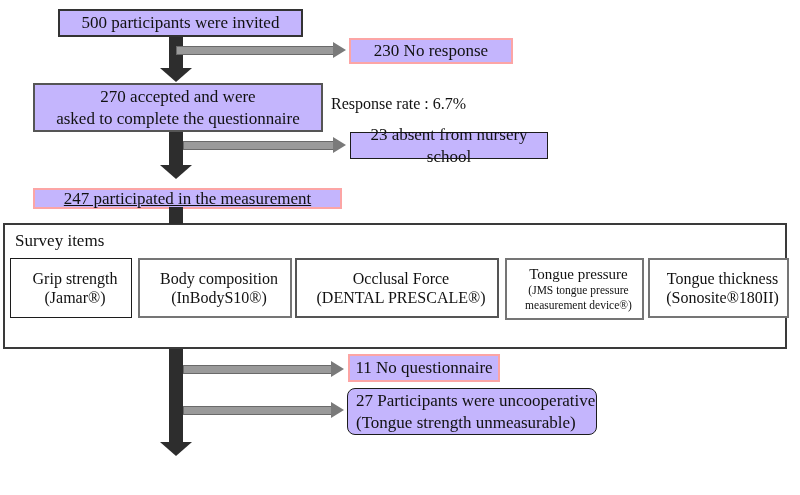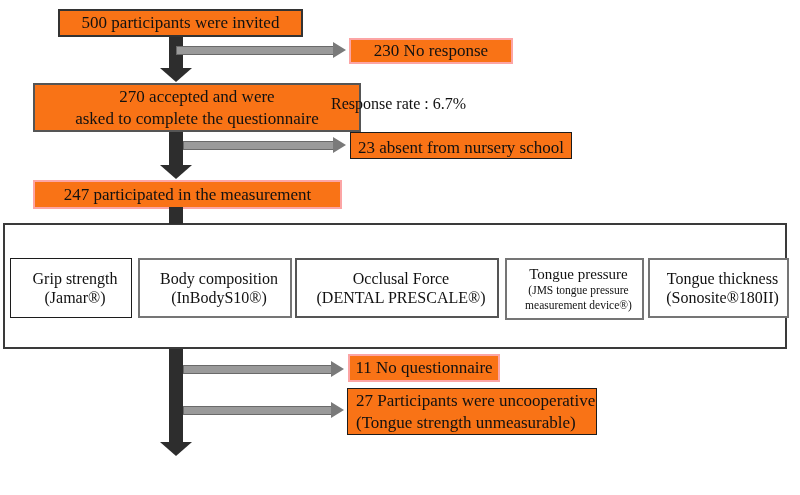--- a/index.html
+++ b/index.html
@@ -11,39 +11,39 @@
     color:#111;
     overflow:hidden;
   }
   .box{
     position:absolute;
     display:flex;
     flex-direction:column;
     align-items:center;
     justify-content:center;
     text-align:center;
-    background:#f97316;
+    background:#c4b5fd;
     box-sizing:border-box;
     font-size:17px;
     line-height:1.25;
   }
   .b-dark   {border:2px solid #333333;}
   .b-gray   {border:2px solid #fca5a5;}
   .b-mid    {border:2px solid #555555;}
   .b-black  {border:1px solid #1c1c1c;}
 
   
   .box-invited      {left:58px;  top:9px;   width:245px; height:28px;}
   .box-no-response  {left:349px; top:38px;  width:164px; height:26px;}
-  .box-accepted     {left:33px;  top:83px;  width:328px; height:49px;}
-  .box-absent       {left:350px; top:132px; width:222px; height:27px;justify-content:flex-end;}
-  .box-measurement  {left:33px;  top:180px; width:309px; height:29px;}
+  .box-accepted     {left:33px;  top:83px;  width:290px; height:49px;}
+  .box-absent       {left:350px; top:132px; width:198px; height:27px;}
+  .box-measurement  {left:33px;  top:188px; width:309px; height:21px;text-decoration:underline;}
   .box-no-quest     {left:348px; top:354px; width:152px; height:28px;}
   .box-uncoop       {left:347px; top:388px; width:250px; height:47px;
-                     align-items:flex-start;text-align:left;padding-left:8px;}
+                     align-items:flex-start;text-align:left;padding-left:8px;border-radius:8px;}
   .box-complete     {left:48px;  top:461px; width:250px; height:27px;}
 
   
   .free-text{
     position:absolute;
     font-size:16px;
   }
   .response-rate{left:331px;top:95px;}
 
   
@@ -133,20 +133,21 @@
 
   <div class="box b-black box-absent">
     <span>23 absent from nursery school</span>
   </div>
 
   <div class="box b-gray box-measurement">
     <span>247 participated in the measurement</span>
   </div>
 
   <div class="survey-box">
+    <div class="survey-label">Survey items</div>
 
     <div class="survey-item si-0">
       <span>Grip strength</span>
       <span>(Jamar®)</span>
     </div>
 
     <div class="survey-item si-1">
       <span>Body composition</span>
       <span>(InBodyS10®)</span>
     </div>

